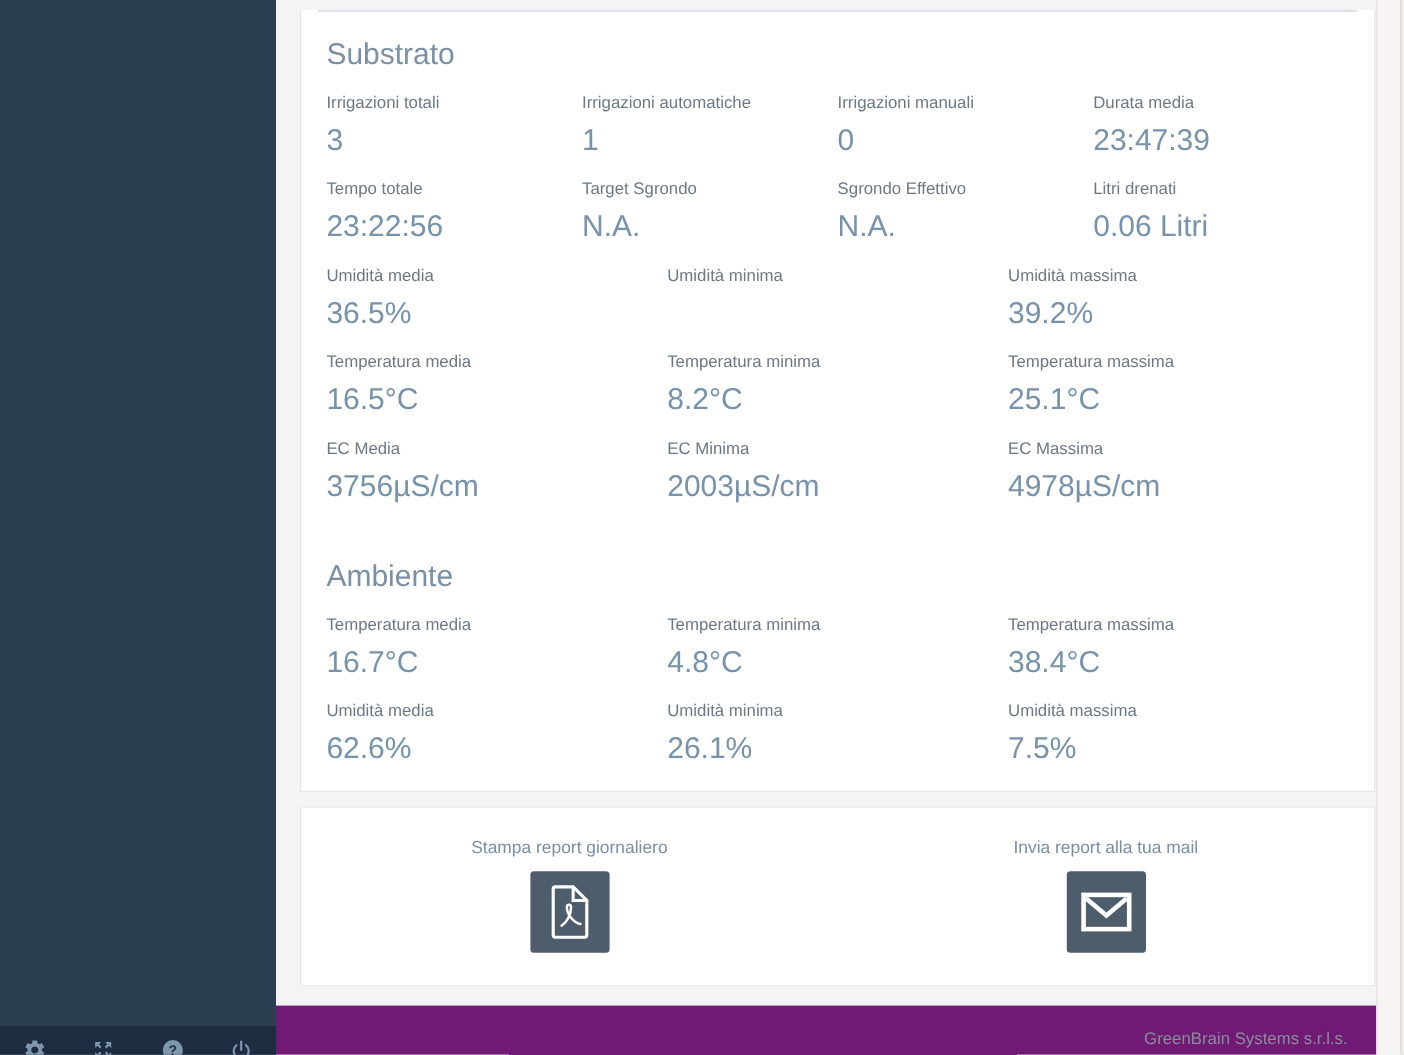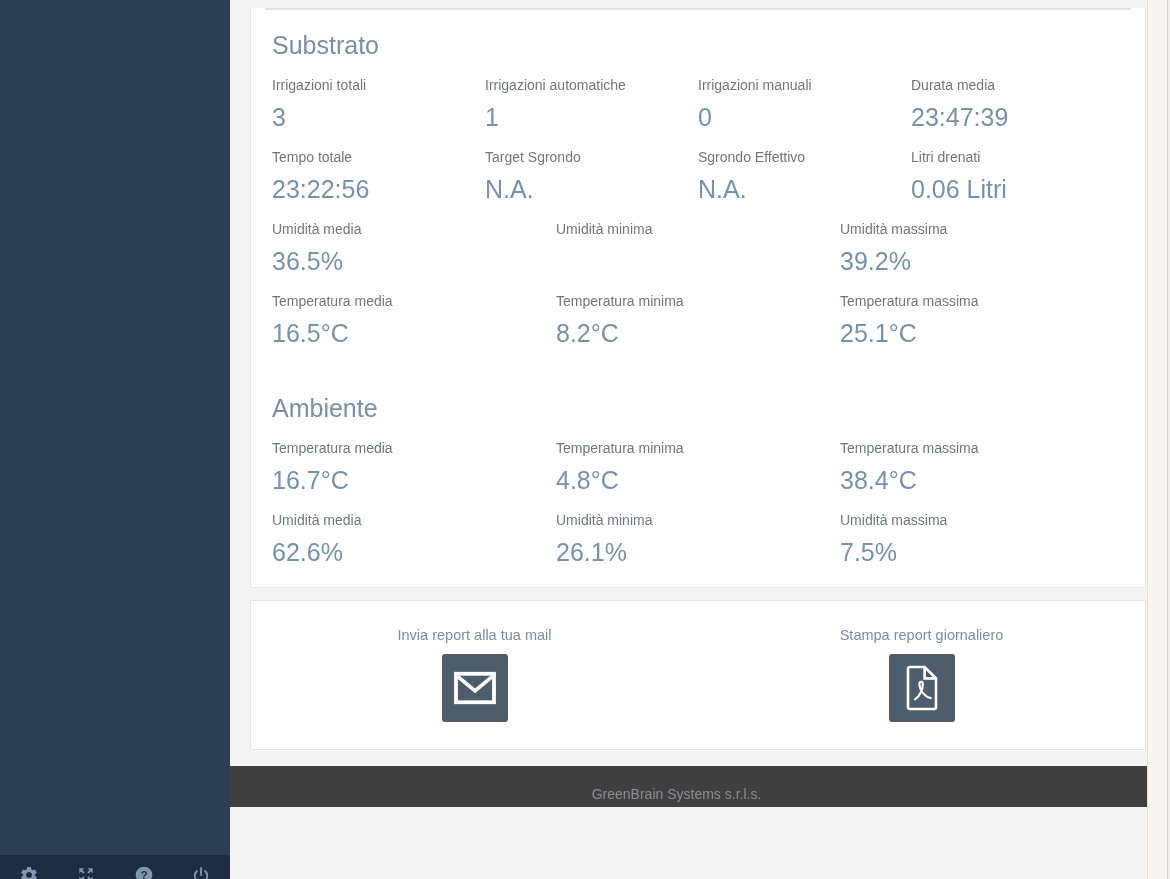--- a/index.html
+++ b/index.html
@@ -73,21 +73,21 @@
   }
   .icon-tile {
     margin-top:10px; width:66px; height:68px; border-radius:3px;
     background:#4e5d6c; display:flex; align-items:center; justify-content:center;
     cursor:pointer;
   }
   .icon-tile svg { display:block; }
 
   
   .page-footer {
-    height:41px; background:#404040; text-align:center;
+    height:41px; background:#701a75; text-align:right;
     padding:19px 24px 0 0;
   }
   .footer-text { font-size:14px; color:#868f99; }
 
   
   .scrollbar-track {
     position:absolute; right:0; top:0; width:23px; height:879px;
     background:#f6f5f3;
     border-left:1px solid #e5e0da;
     box-shadow: inset -2px 0 0 #f0eeeb, inset -3px 0 0 #d9d2cb;
@@ -203,20 +203,34 @@
             <div class="stat">
               <div class="stat-label">Temperatura minima</div>
               <div class="stat-value">8.2°C</div>
             </div>
             <div class="stat">
               <div class="stat-label">Temperatura massima</div>
               <div class="stat-value">25.1°C</div>
             </div>
           </div>
 
+          <div class="grid3">
+            <div class="stat">
+              <div class="stat-label">EC Media</div>
+              <div class="stat-value">3756µS/cm</div>
+            </div>
+            <div class="stat">
+              <div class="stat-label">EC Minima</div>
+              <div class="stat-value">2003µS/cm</div>
+            </div>
+            <div class="stat">
+              <div class="stat-label">EC Massima</div>
+              <div class="stat-value">4978µS/cm</div>
+            </div>
+          </div>
 
           <div class="section-title ambiente">Ambiente</div>
 
           <div class="grid3">
             <div class="stat">
               <div class="stat-label">Temperatura media</div>
               <div class="stat-value">16.7°C</div>
             </div>
             <div class="stat">
               <div class="stat-label">Temperatura minima</div>
@@ -240,43 +254,43 @@
             <div class="stat">
               <div class="stat-label">Umidità massima</div>
               <div class="stat-value">7.5%</div>
             </div>
           </div>
 
         </div>
       </div>
 
       <div class="card card-actions">
-        <div class="action">
-          <div class="action-label">Invia report alla tua mail</div>
-          <div class="icon-tile">
-            <span>
-              <svg viewBox="0 0 48 40" width="46" height="38" fill="none" stroke="#ffffff" stroke-width="4">
-                <rect x="4" y="5" width="40" height="30"></rect>
-                <path d="M6 8 L24 23 L42 8"></path>
-              </svg>
-            </span>
-          </div>
-        </div>
         <div class="action">
           <div class="action-label">Stampa report giornaliero</div>
           <div class="icon-tile">
             <span>
               <svg viewBox="0 0 48 56" width="42" height="50" fill="none" stroke="#ffffff" stroke-width="3">
                 <path d="M27 4 H10 a2 2 0 0 0 -2 2 v44 a2 2 0 0 0 2 2 h28 a2 2 0 0 0 2 -2 V17 Z"></path>
                 <path d="M27 4 v13 h13"></path>
                 <path d="M16 41 q4 -2.5 6.5 -7.5 t2.5 -10 q0 -2.5 -2 -2.5 t-2 2.5 q0 5 4 10 t9 6" stroke-width="2.4" stroke-linecap="round"></path>
               </svg>
             </span>
           </div>
         </div>
+        <div class="action">
+          <div class="action-label">Invia report alla tua mail</div>
+          <div class="icon-tile">
+            <span>
+              <svg viewBox="0 0 48 40" width="46" height="38" fill="none" stroke="#ffffff" stroke-width="4">
+                <rect x="4" y="5" width="40" height="30"></rect>
+                <path d="M6 8 L24 23 L42 8"></path>
+              </svg>
+            </span>
+          </div>
+        </div>
       </div>
 
     </div>
     <div class="page-footer">
       <span class="footer-text">GreenBrain Systems s.r.l.s.</span>
     </div>
   </div>
 
   <div class="scrollbar-track"></div>
 

